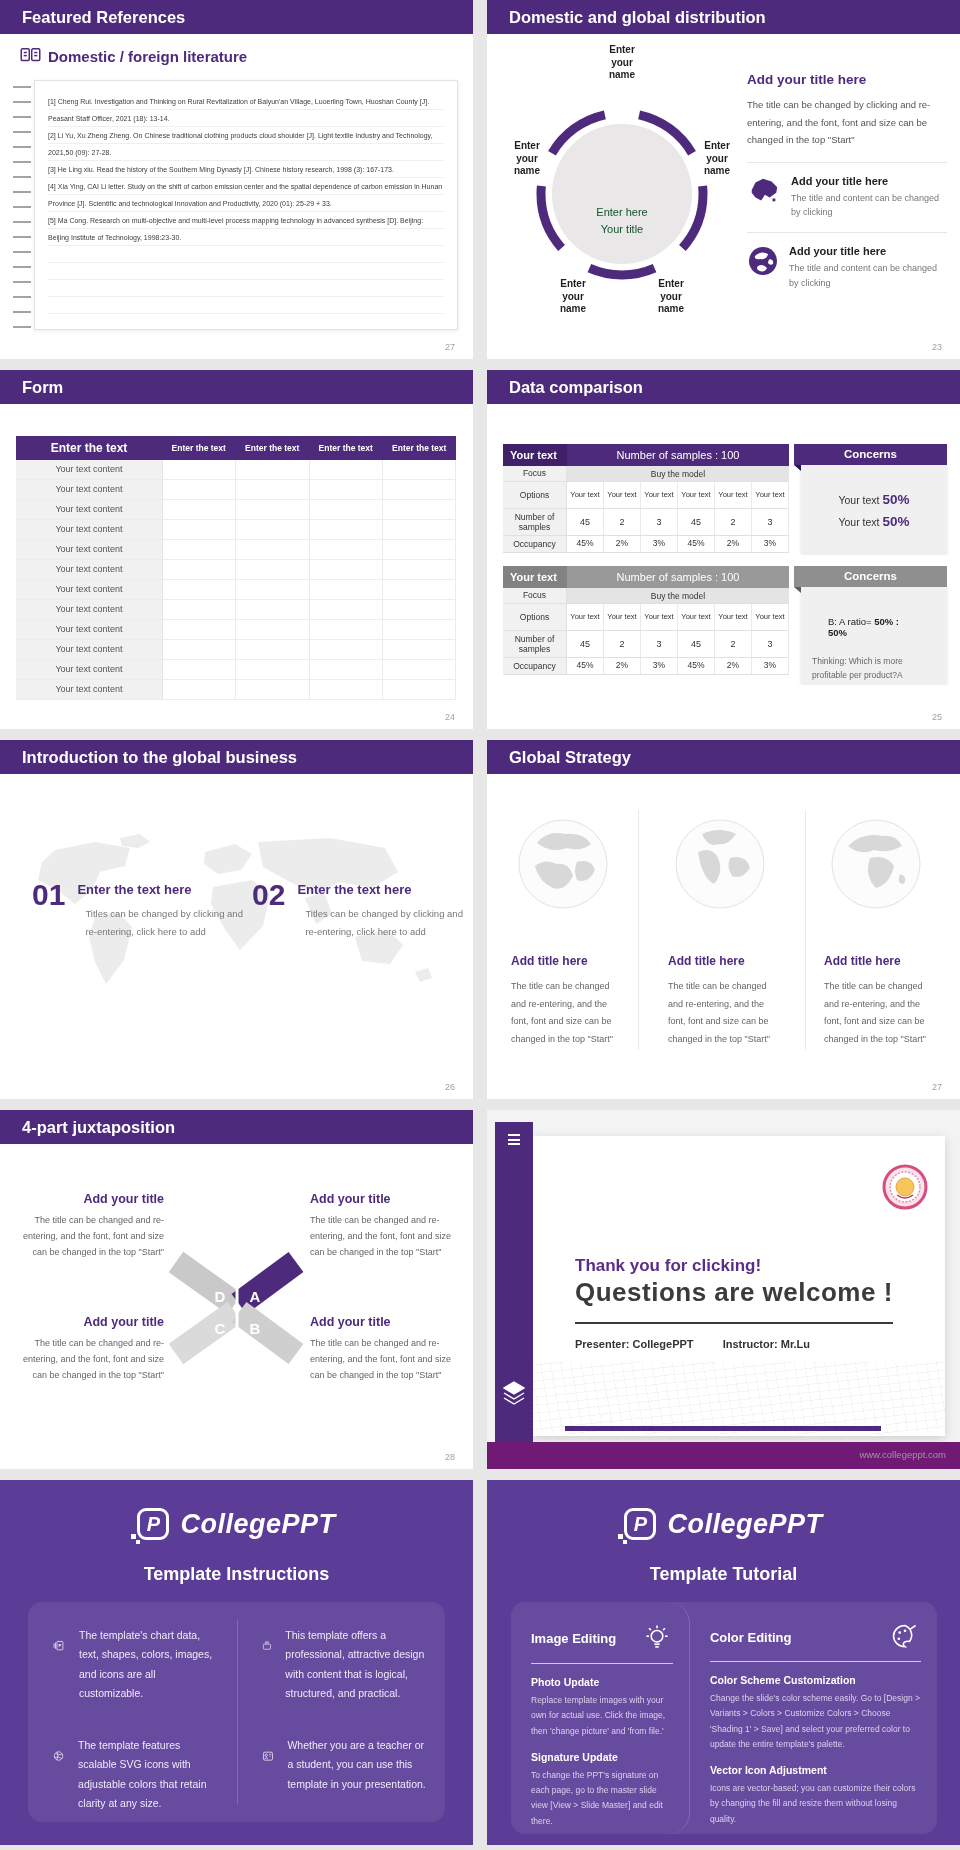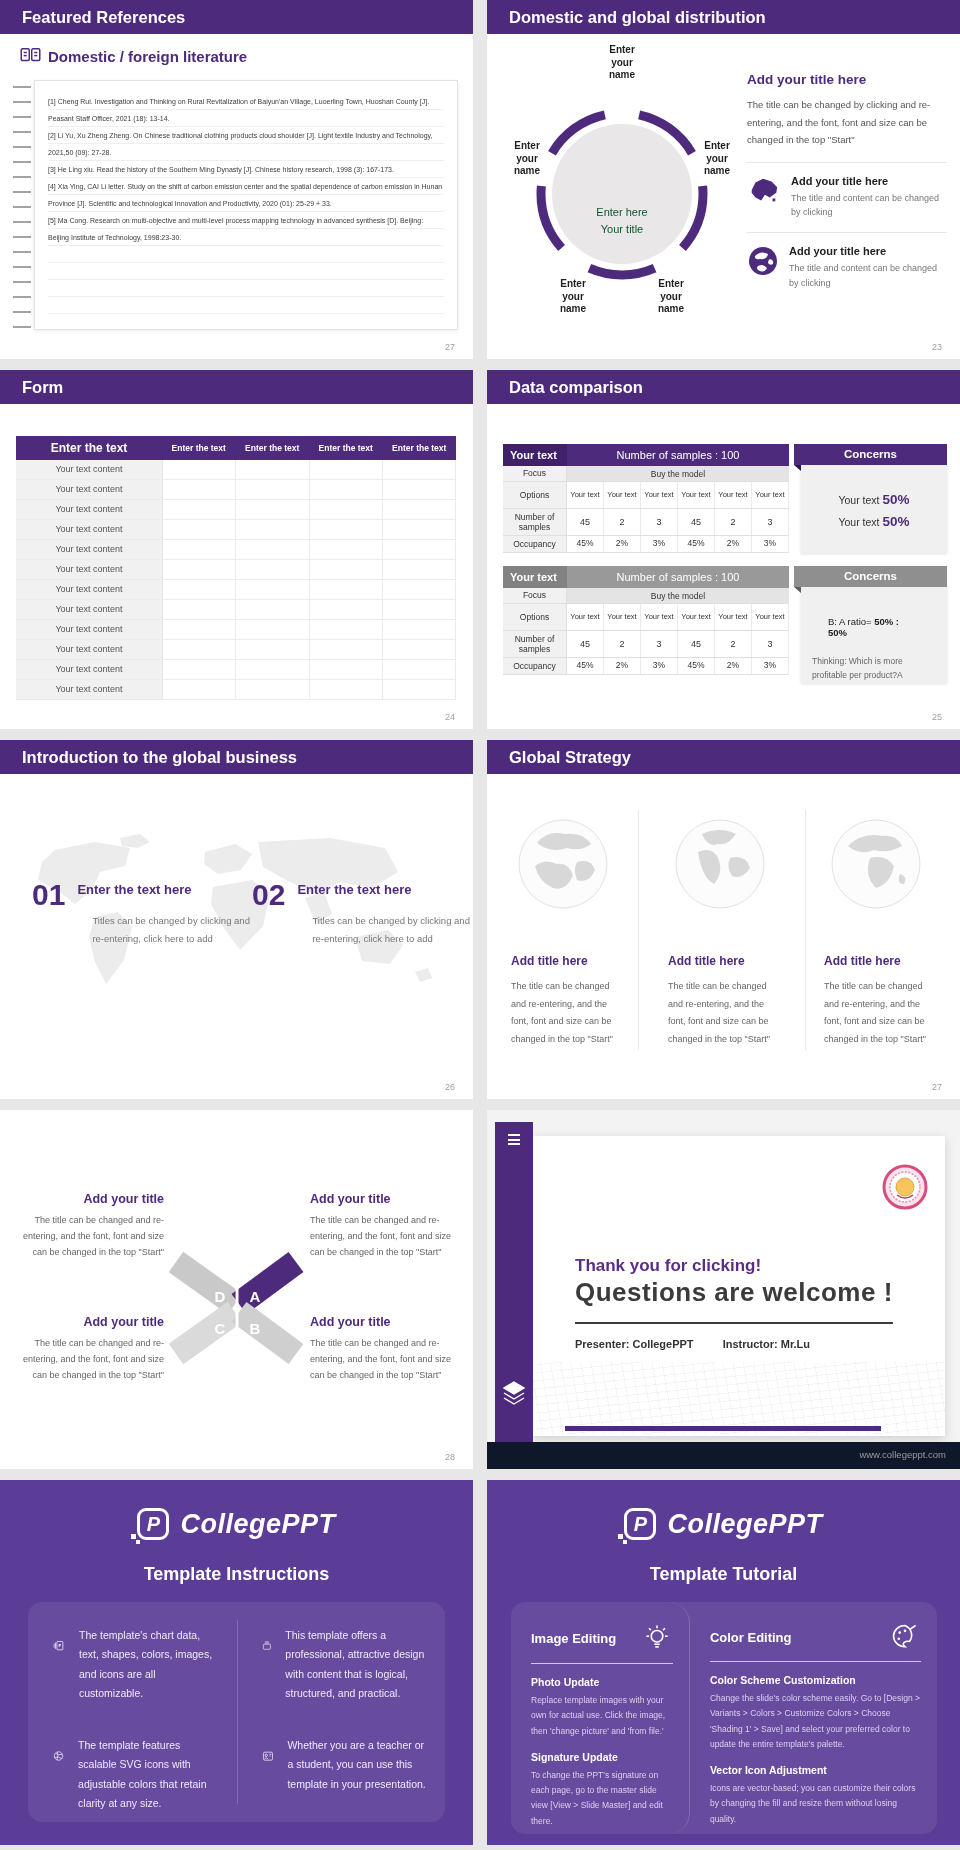--- a/index.html
+++ b/index.html
@@ -64,21 +64,21 @@
   .c2a{font-size:9.5px;color:#222;margin:16px;}
   .c2b{font-weight:bold;}
   .c2t{font-size:8.5px;color:#666;line-height:1.65;margin:8px 0 0;}
 
   
   .wmap{position:absolute;left:0;top:92px;}
   .item26{position:absolute;top:140px;display:flex;gap:12px;}
   .i26a{left:32px}.i26b{left:252px}
   .num{font-size:30px;font-weight:bold;color:#4e2a7d;line-height:1;}
   .i26t{font-size:13px;font-weight:bold;color:#4e2a7d;margin:2px 0 6px;}
-  .i26x{font-size:9.5px;color:#777;line-height:1.85;margin:15px;width:158px;}
+  .i26x{font-size:9.5px;color:#777;line-height:1.85;margin:8px;width:158px;}
 
   
   .col27{position:absolute;top:78px;width:112px;}
   .ca{left:24px}.cb{left:181px}.cc{left:337px}
   .vdiv{position:absolute;top:70px;width:1px;height:240px;background:#e9e9e9;}
   .v1{left:151px}.v2{left:318px}
   .g27t{font-size:12px;font-weight:bold;color:#4e2a7d;margin:40px 0 0;}
   .g27x{font-size:9px;color:#666;line-height:1.95;margin:10px 0 0;}
   .globe{margin-left:6px;}
 
@@ -97,21 +97,21 @@
   .side29{position:absolute;left:8px;top:12px;width:38px;height:330px;background:#4e2a7d;}
   .burger{position:absolute;left:13px;top:12px;}
   .burger span{display:block;width:12px;height:2px;background:#fff;margin:0 0 2.5px;}
   .layers29{position:absolute;left:7px;top:258px;}
   .seal{position:absolute;left:395px;top:54px;}
   .ty1{position:absolute;left:88px;top:146px;font-size:17px;font-weight:bold;color:#5b2d86;}
   .ty2{position:absolute;left:88px;top:167px;font-size:26px;font-weight:bold;color:#3b3b3b;letter-spacing:.5px;}
   .tyline{position:absolute;left:88px;top:212px;width:318px;height:2px;background:#3b3b3b;}
   .typres{position:absolute;left:88px;top:228px;font-size:11px;font-weight:bold;color:#333;}
   .typres span{margin-right:26px;}
-  .strip29{position:absolute;left:0;top:332px;right:0;height:27px;background:#0f172a;}
+  .strip29{position:absolute;left:0;top:332px;right:0;height:27px;background:#701a75;}
   .web29{position:absolute;right:14px;bottom:9px;font-size:9.5px;color:#9a9a9a;}
   .pbar29{position:absolute;left:78px;top:316px;width:316px;height:5px;background:#4e2a7d;}
 
   
   .pnl{position:absolute;width:473px;height:365px;background:#5b3c96;color:#fff;}
   .logo{position:absolute;top:28px;left:0;right:0;display:flex;justify-content:center;align-items:center;gap:11px;}
   .logoicon{width:32px;height:32px;border:3px solid #fff;border-radius:9px;position:relative;display:flex;align-items:center;justify-content:center;font-weight:bold;font-size:20px;font-style:italic;box-sizing:border-box;}
   .logoicon::after{content:"";position:absolute;left:-9px;bottom:-2px;width:5px;height:5px;background:#fff;}
   .logoicon::before{content:"";position:absolute;left:-4px;bottom:-7px;width:4px;height:4px;background:#fff;}
   .logotext{font-size:27px;font-weight:bold;font-style:italic;letter-spacing:.5px;}
@@ -480,20 +480,21 @@
             <path d="M70,56 Q78,58 74,66 Q66,66 70,56 Z"></path>
           </g>
       </svg>
       <h4 class="g27t">Add title here</h4>
       <p class="g27x">The title can be changed and re-entering, and the font, font and size can be changed in the top "Start"</p>
     </div>
     <div class="pg">27</div>
   </div>
 
   <div class="sl" style="left:0;top:1110px">
+    <div class="bar">4-part juxtaposition</div>
     <div class="b28 btl">
       <h4>Add your title</h4>
       <p>The title can be changed and re-entering, and the font, font and size can be changed in the top "Start"</p>
     </div>
     <div class="b28 btr">
       <h4>Add your title</h4>
       <p>The title can be changed and re-entering, and the font, font and size can be changed in the top "Start"</p>
     </div>
     <svg class="x28" width="152" height="132" viewBox="0 0 152 132">
       <line x1="16" y1="20" x2="75" y2="62" stroke="#c9c9c9" stroke-width="25"></line>

